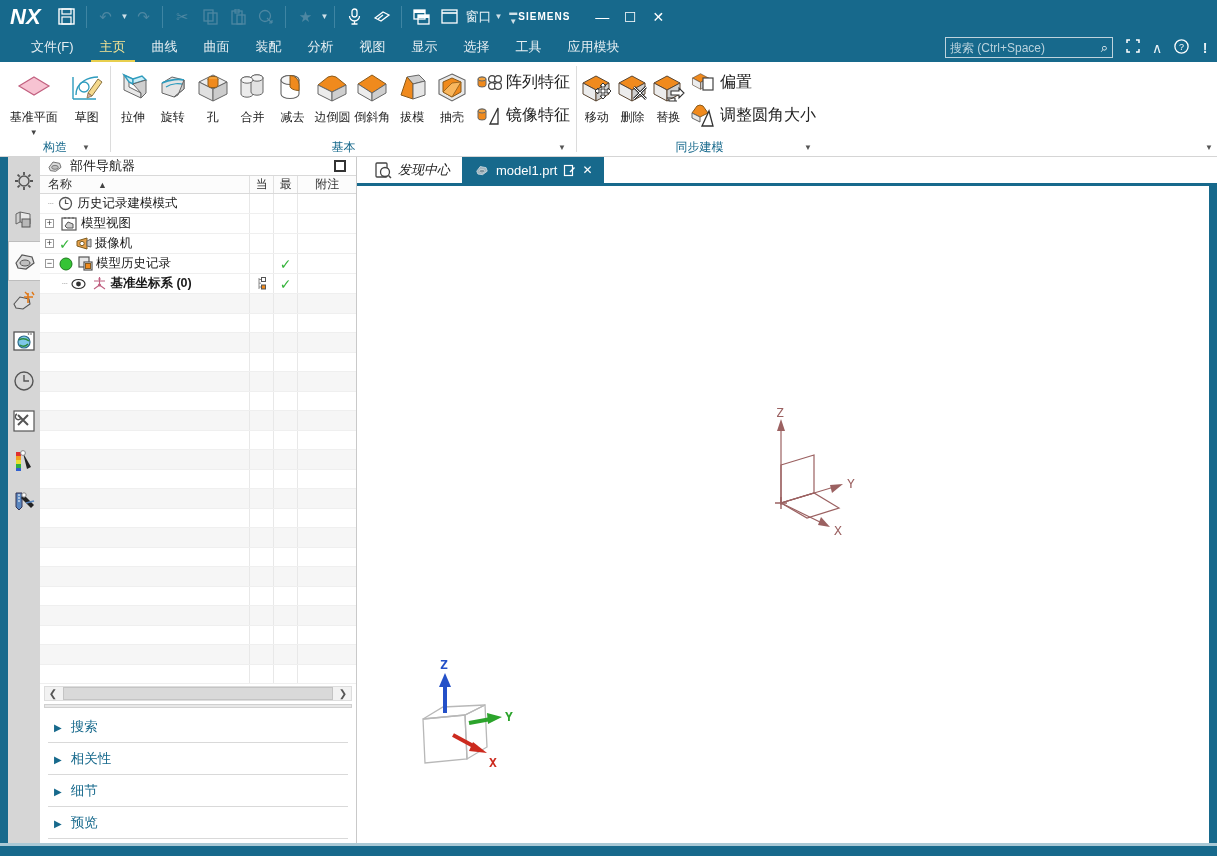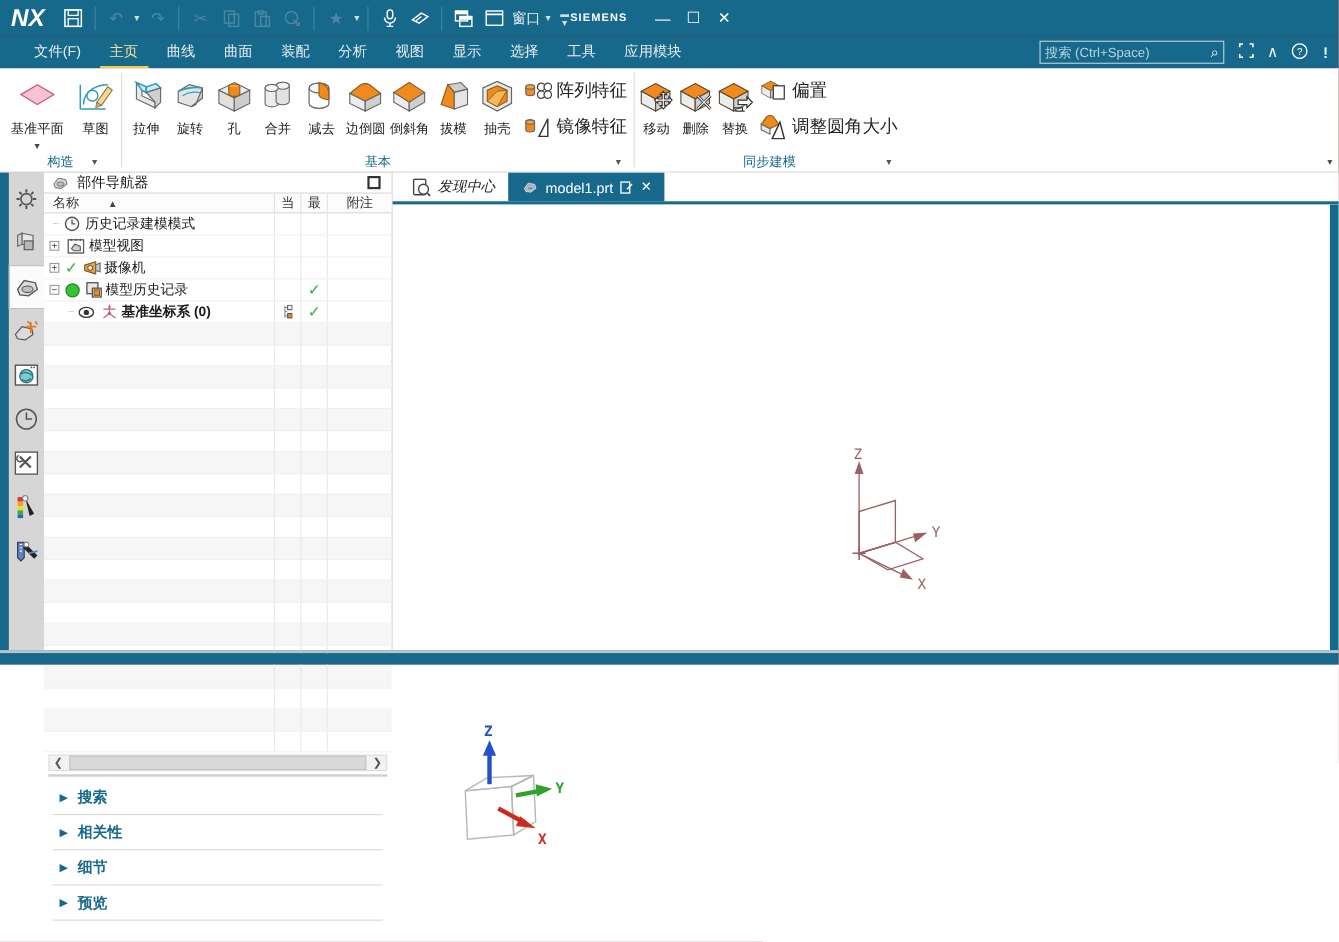--- a/index.html
+++ b/index.html
@@ -1,18 +1,18 @@
 <!DOCTYPE html>
 <html><head>
 <meta charset="utf-8">
 <style>
   * { margin:0; padding:0; box-sizing:border-box; }
   html,body { width:1217px; height:856px; overflow:hidden;
     font-family:"Liberation Sans","DejaVu Sans",sans-serif; background:#fff; }
-  .app { position:relative; width:1217px; height:604px; background:#7f1d1d; }
+  .app { position:relative; width:1217px; height:856px; background:#0ea5e9; }
 
   
   .titlebar { height:33px; background:#17698c; display:flex; align-items:center; color:#fff; }
   .nx-logo { font-size:22px; font-weight:bold; font-style:italic; padding:0 12px 0 10px; letter-spacing:0; }
   .tb-sep { width:1px; height:22px; background:#3f85a3; margin:0 5px; }
   .tb-ico { width:24px; height:24px; display:flex; align-items:center; justify-content:center;
             font-size:15px; color:#e9f2f6; margin:0 2px; }
   .tb-ico svg { display:block; }
   .tb-ico.dim { color:#4d87a2; }
   .tb-drop { font-size:8px; color:#cfe0e8; margin:0 1px; }
@@ -88,21 +88,21 @@
   .chk { color:#36b43c; font-weight:bold; font-size:14px; }
   .bold { font-weight:bold; }
   .hscroll { height:17px; margin:2px 4px 0 4px; background:#f2f2f2; border:1px solid #ddd;
      display:flex; align-items:center; }
   .hs-arrow { width:16px; font-size:10px; color:#555; text-align:center; }
   .hs-thumb { height:13px; background:#d9d9d9; border:1px solid #c4c4c4; flex:1; margin:0 2px; }
   .splitterbar { height:7px; margin:3px 4px; background:#e8e8e8; border:1px solid #d0d0d0; }
   .navsections { padding:2px 0; }
   .nsec { padding:5px 0 4px 14px; display:flex; align-items:center; gap:9px; }
   .nsec .arrow { color:#17698c; font-size:10px; }
-  .nsec .nslabel { color:#17698c; font-size:13.5px;font-weight:bold; }
+  .nsec .nslabel { color:#17698c; font-size:13.5px; }
   .nsec-div { height:1px; background:#d9d9d9; margin:2px 8px; }
 
   
   .canvas-wrap { flex:1; display:flex; flex-direction:column; background:#fff; position:relative; }
   .tabrow { height:26px; display:flex; align-items:flex-end; background:#fff; }
   .tab { height:26px; display:flex; align-items:center; gap:6px; padding:0 12px; font-size:13px; }
   .tab.discover { color:#222; margin-left:6px;font-style:italic; }
   .tab.active { background:#17698c; color:#fff; }
   .tab .closex { font-size:12px; font-weight:bold; }
   .tabline { height:3px; background:#17698c; }

